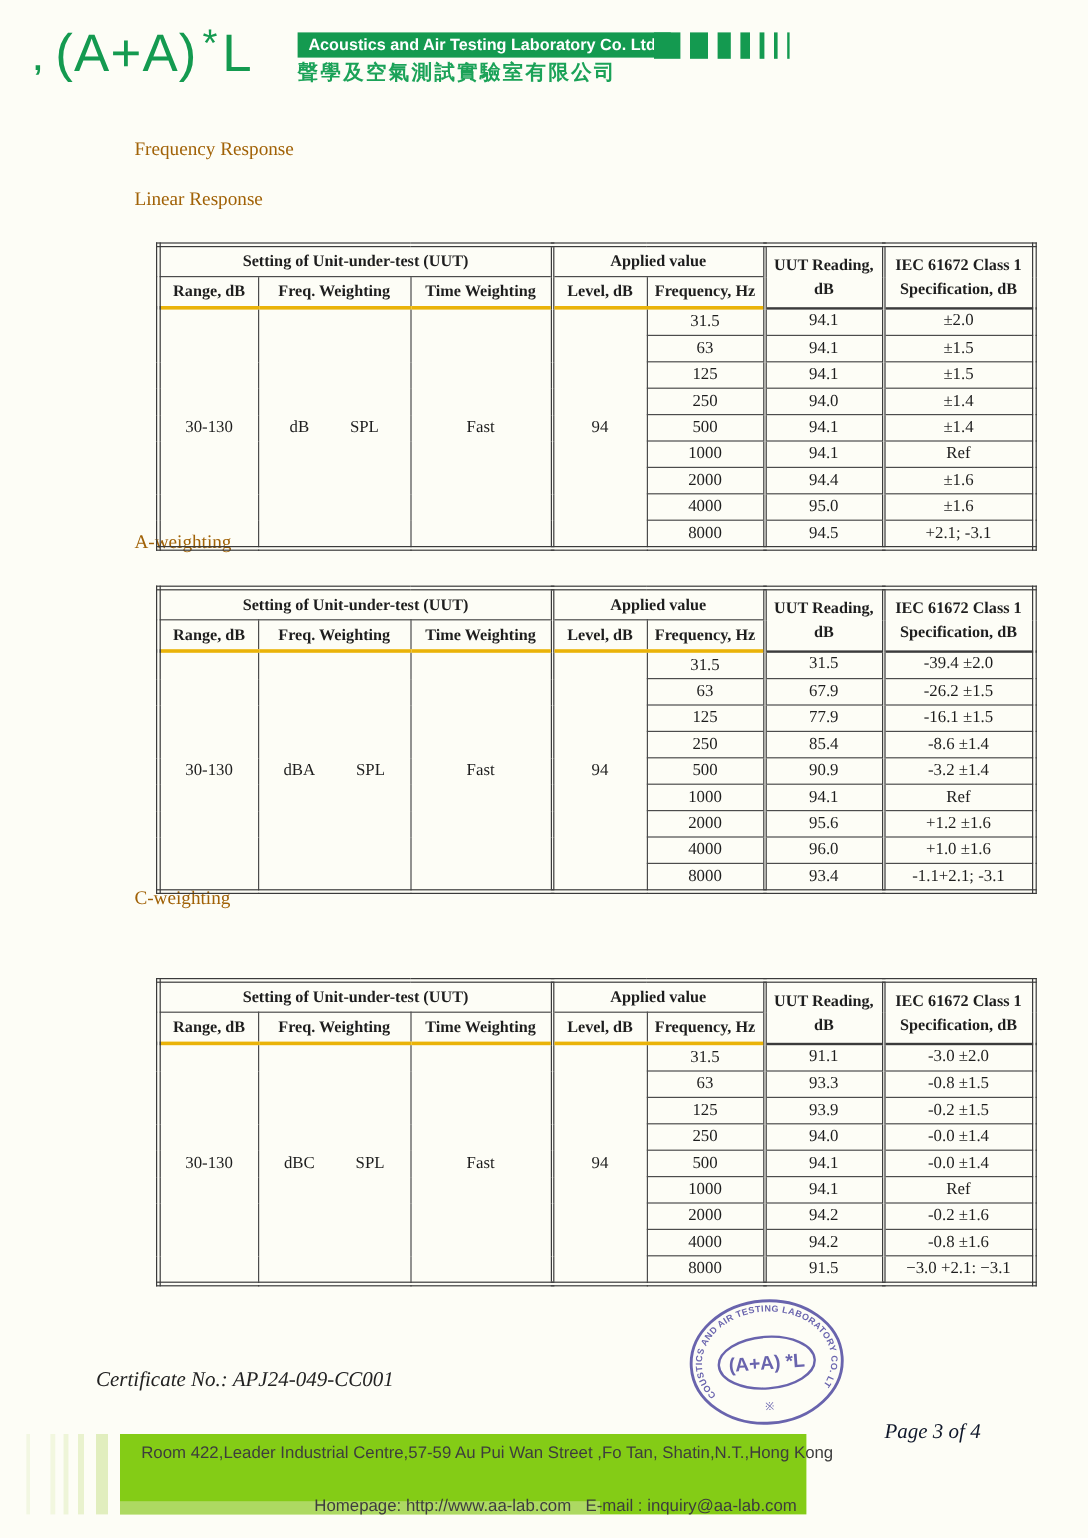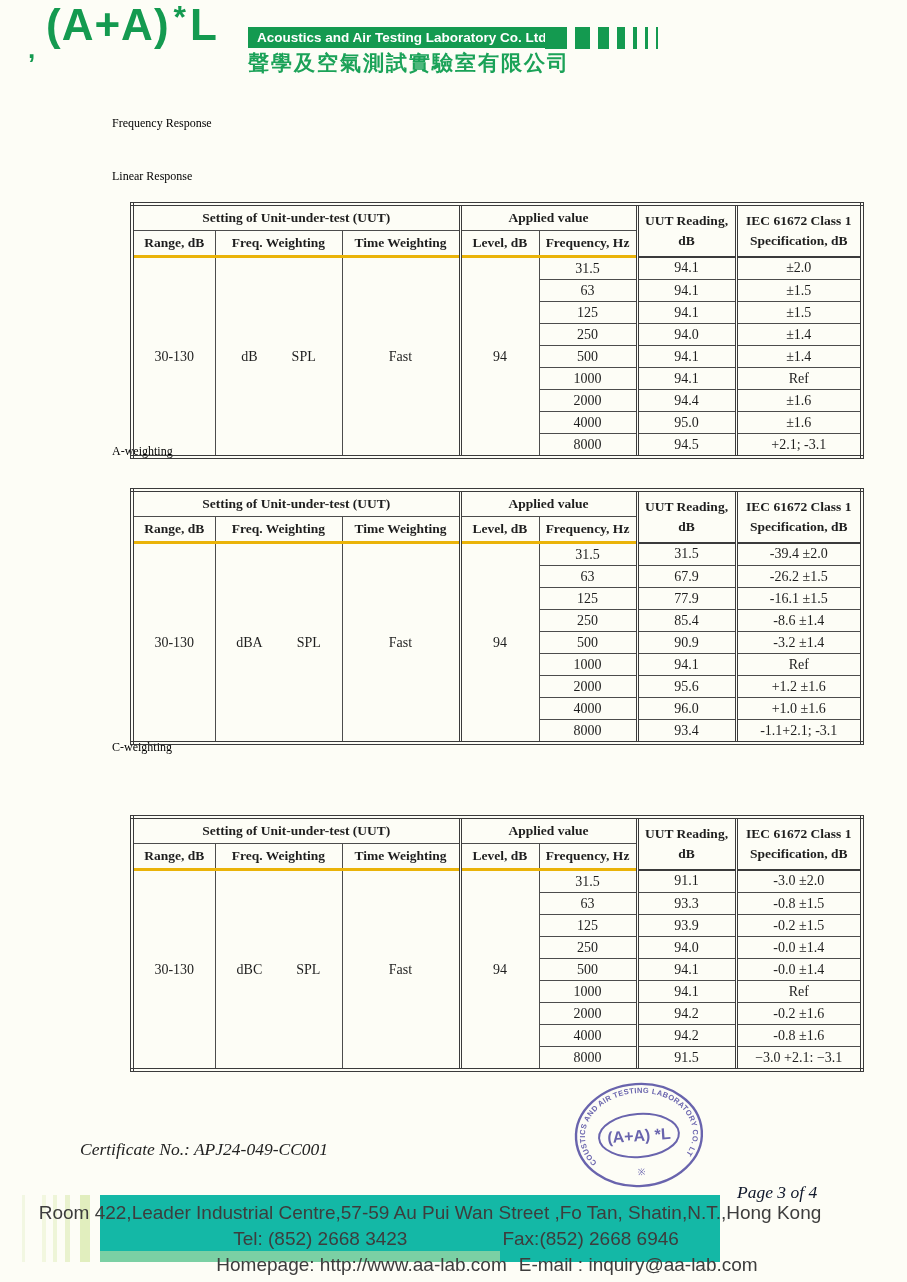--- a/index.html
+++ b/index.html
@@ -7,34 +7,34 @@
   body{
     width:907px;height:1282px;position:relative;
     background:#fdfdf6;
     font-family:"Liberation Serif", serif;
     color:#1e1e1e;
     overflow:hidden;
   }
   
   .logo-mark{position:absolute;left:28px;top:34px;font-family:"Liberation Sans",sans-serif;
     font-weight:bold;font-size:26px;color:#149a50;}
-  .logo-text{position:absolute;left:46px;top:0;font-family:"Liberation Sans",sans-serif;
-    font-weight:bold;font-size:44px;letter-spacing:1px;color:#149a50;white-space:nowrap;text-align:right;}
+  .logo-text{position:absolute;left:46px;top:20px;font-family:"Liberation Sans",sans-serif;
+    font-weight:normal;font-size:44px;letter-spacing:1px;color:#149a50;white-space:nowrap;text-align:right;}
   .logo-text .star{font-size:32px;position:relative;top:-12px;margin:0 3px 0 4px;}
   .banner{position:absolute;left:248px;top:27px;height:21px;line-height:21px;
     background:#149a50;color:#ffffff;font-family:"Liberation Sans",sans-serif;
     font-weight:bold;font-size:13.5px;padding:0 9px;white-space:nowrap;}
-  .cn-name{position:absolute;left:248px;top:49px;font-size:21px;font-weight:600;
+  .cn-name{position:absolute;left:248px;top:49px;font-size:17px;font-weight:600;
     letter-spacing:2px;color:#1ba258;font-family:Liberation Sans, sans-serif;white-space:nowrap;}
   .logo-bars{position:absolute;left:545px;top:27px;height:22px;display:flex;align-items:stretch;gap:8px;}
   .logo-bars div{background:#149a50;}
   
-  .hd{position:absolute;font-size:12px;color:#000000;}
+  .hd{position:absolute;font-size:16px;color:#a16207;}
   .hd-freq{left:112px;top:116px;}
-  .hd-lin{left:112px;top:158px;margin-top:11px;}
+  .hd-lin{left:112px;top:158px;}
   .hd-a{left:112px;top:444px;}
   .hd-c{left:112px;top:740px;}
   
   table.dtable{position:absolute;left:130px;border-collapse:collapse;table-layout:fixed;
     border:4px double #3b3b3b;background:transparent;}
   .t1{top:202px;} .t2{top:488px;} .t3{top:815px;}
   col.w-range{width:83px;} col.w-fw{width:127px;} col.w-tw{width:118px;}
   col.w-level{width:79px;} col.w-freq{width:98px;} col.w-read{width:99px;} col.w-spec{width:126px;}
   .dtable th,.dtable td{border:1px solid #4c4c4c;text-align:center;vertical-align:middle;
     padding:0 2px;font-size:14px;}
@@ -43,26 +43,26 @@
   .dtable .gsep{border-right:3px double #3b3b3b;}
   .dtable tr.subhead th{border-bottom:3px solid #eab308;}
   .dtable th.two-line{border-bottom:2px solid #3b3b3b;}
   .two-line span{display:block;line-height:1.5;}
   .fw-split{display:flex;justify-content:center;gap:34px;}
   
   .cert-line{position:absolute;left:80px;top:1139px;font-style:italic;font-size:17.5px;color:#222;}
   .page-line{position:absolute;left:737px;top:1138px;font-style:italic;font-size:17.5px;color:#0f172a;margin-top:44px;}
   .stamp{position:absolute;left:573px;top:1082px;width:132px;height:108px;transform:rotate(-4deg);opacity:.9;}
   
-  .footer-band{position:absolute;left:100px;top:1195px;width:620px;height:67px;background:#14b8a6;
-    font-family:"Liberation Sans",sans-serif;color:#3d3d3d;font-size:19px;}
+  .footer-band{position:absolute;left:100px;top:1195px;width:572px;height:67px;background:#84cc16;
+    font-family:"Liberation Sans",sans-serif;color:#3d3d3d;font-size:14px;}
   .footer-band .ln{position:relative;display:flex;justify-content:center;white-space:nowrap;}
   .ln1{padding-top:7px;left:20px;}
   .ln2{padding-top:4px;left:46px;gap:95px;}
-  .ln3{padding-top:4px;left:77px;gap:12px;}
+  .ln3{padding-top:4px;left:77px;gap:12px;margin-top:24px;}
   .footer-shade{position:absolute;left:0;bottom:0;width:400px;height:11px;background:#cfe3a2;opacity:.55;}
   .stripe{position:absolute;top:1195px;height:67px;background:#dcebb4;}
   .s1{left:22px;width:3px;opacity:.3;} .s2{left:42px;width:4px;opacity:.35;}
   .s3{left:53px;width:4px;opacity:.45;} .s4{left:65px;width:5px;opacity:.6;}
   .s5{left:80px;width:10px;opacity:.85;}
 </style>
 </head>
 <body>
 
 <div class="logo-mark">,</div>
@@ -369,21 +369,17 @@
 <div class="stripe s2"></div>
 <div class="stripe s3"></div>
 <div class="stripe s4"></div>
 <div class="stripe s5"></div>
 
 <div class="footer-band">
   <div class="footer-shade"></div>
   <div class="ln ln1">
       <span>Room 422,Leader Industrial Centre,57-59 Au Pui Wan Street ,Fo Tan, Shatin,N.T.,Hong Kong</span>
     </div>
-  <div class="ln ln2">
-    <span>Tel: (852) 2668 3423</span>
-    <span>Fax:(852) 2668 6946</span>
-  </div>
   <div class="ln ln3">
     <span>Homepage: http://www.aa-lab.com</span>
     <span>E-mail : inquiry@aa-lab.com</span>
   </div>
 </div>
 
 </body></html>

